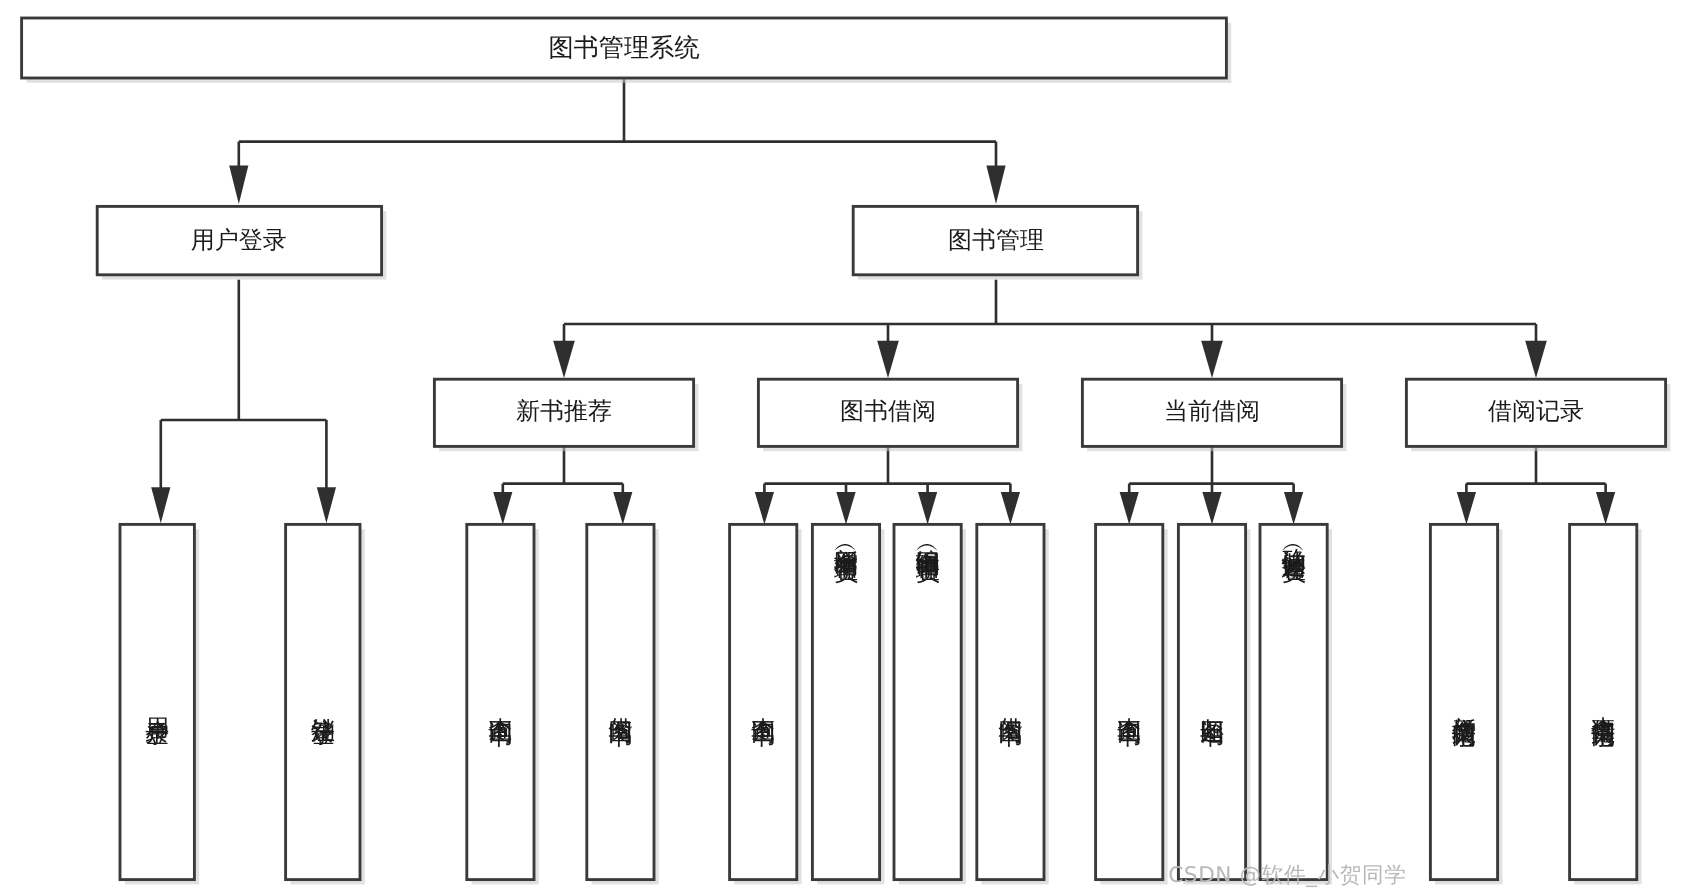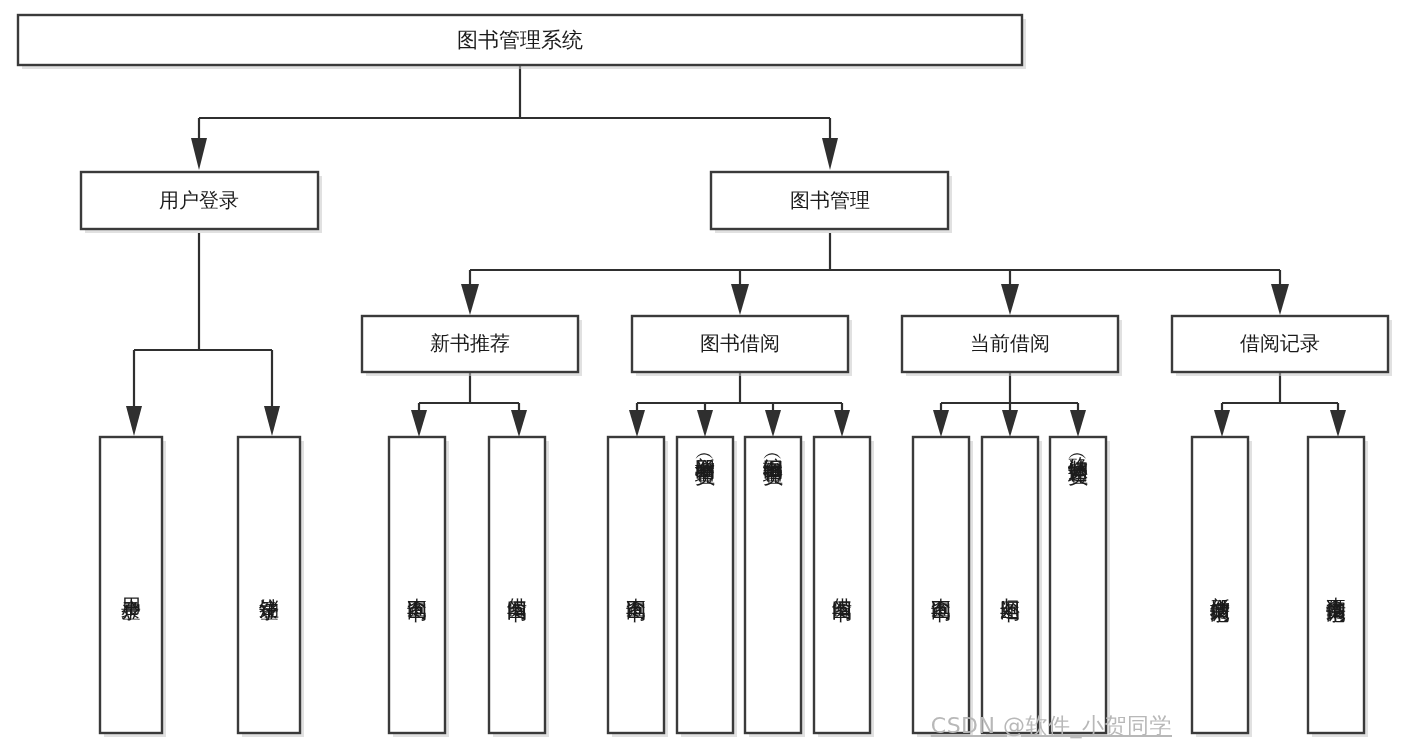--- a/index.html
+++ b/index.html
@@ -68,25 +68,24 @@
     letter-spacing: 1.5px;
     color: #1b1b1b;
     white-space: nowrap;
     text-align: center;
   }
   #watermark {
     position: absolute;
     right: 14px;
     bottom: 6px;
     font-family: "DejaVu Sans", "Liberation Sans", sans-serif;
-    font-size: 22px;
+    font-size: 18px;
     color: #b8b8b8;
     letter-spacing: 0.5px;
     white-space: nowrap;
-    text-decoration: underline;
   }
 </style>
 </head>
 <body>
 
 <div id="diagram-root">
 
   <svg id="flow" viewBox="0 0 1405 747" xmlns="http://www.w3.org/2000/svg">
 
     <g>

